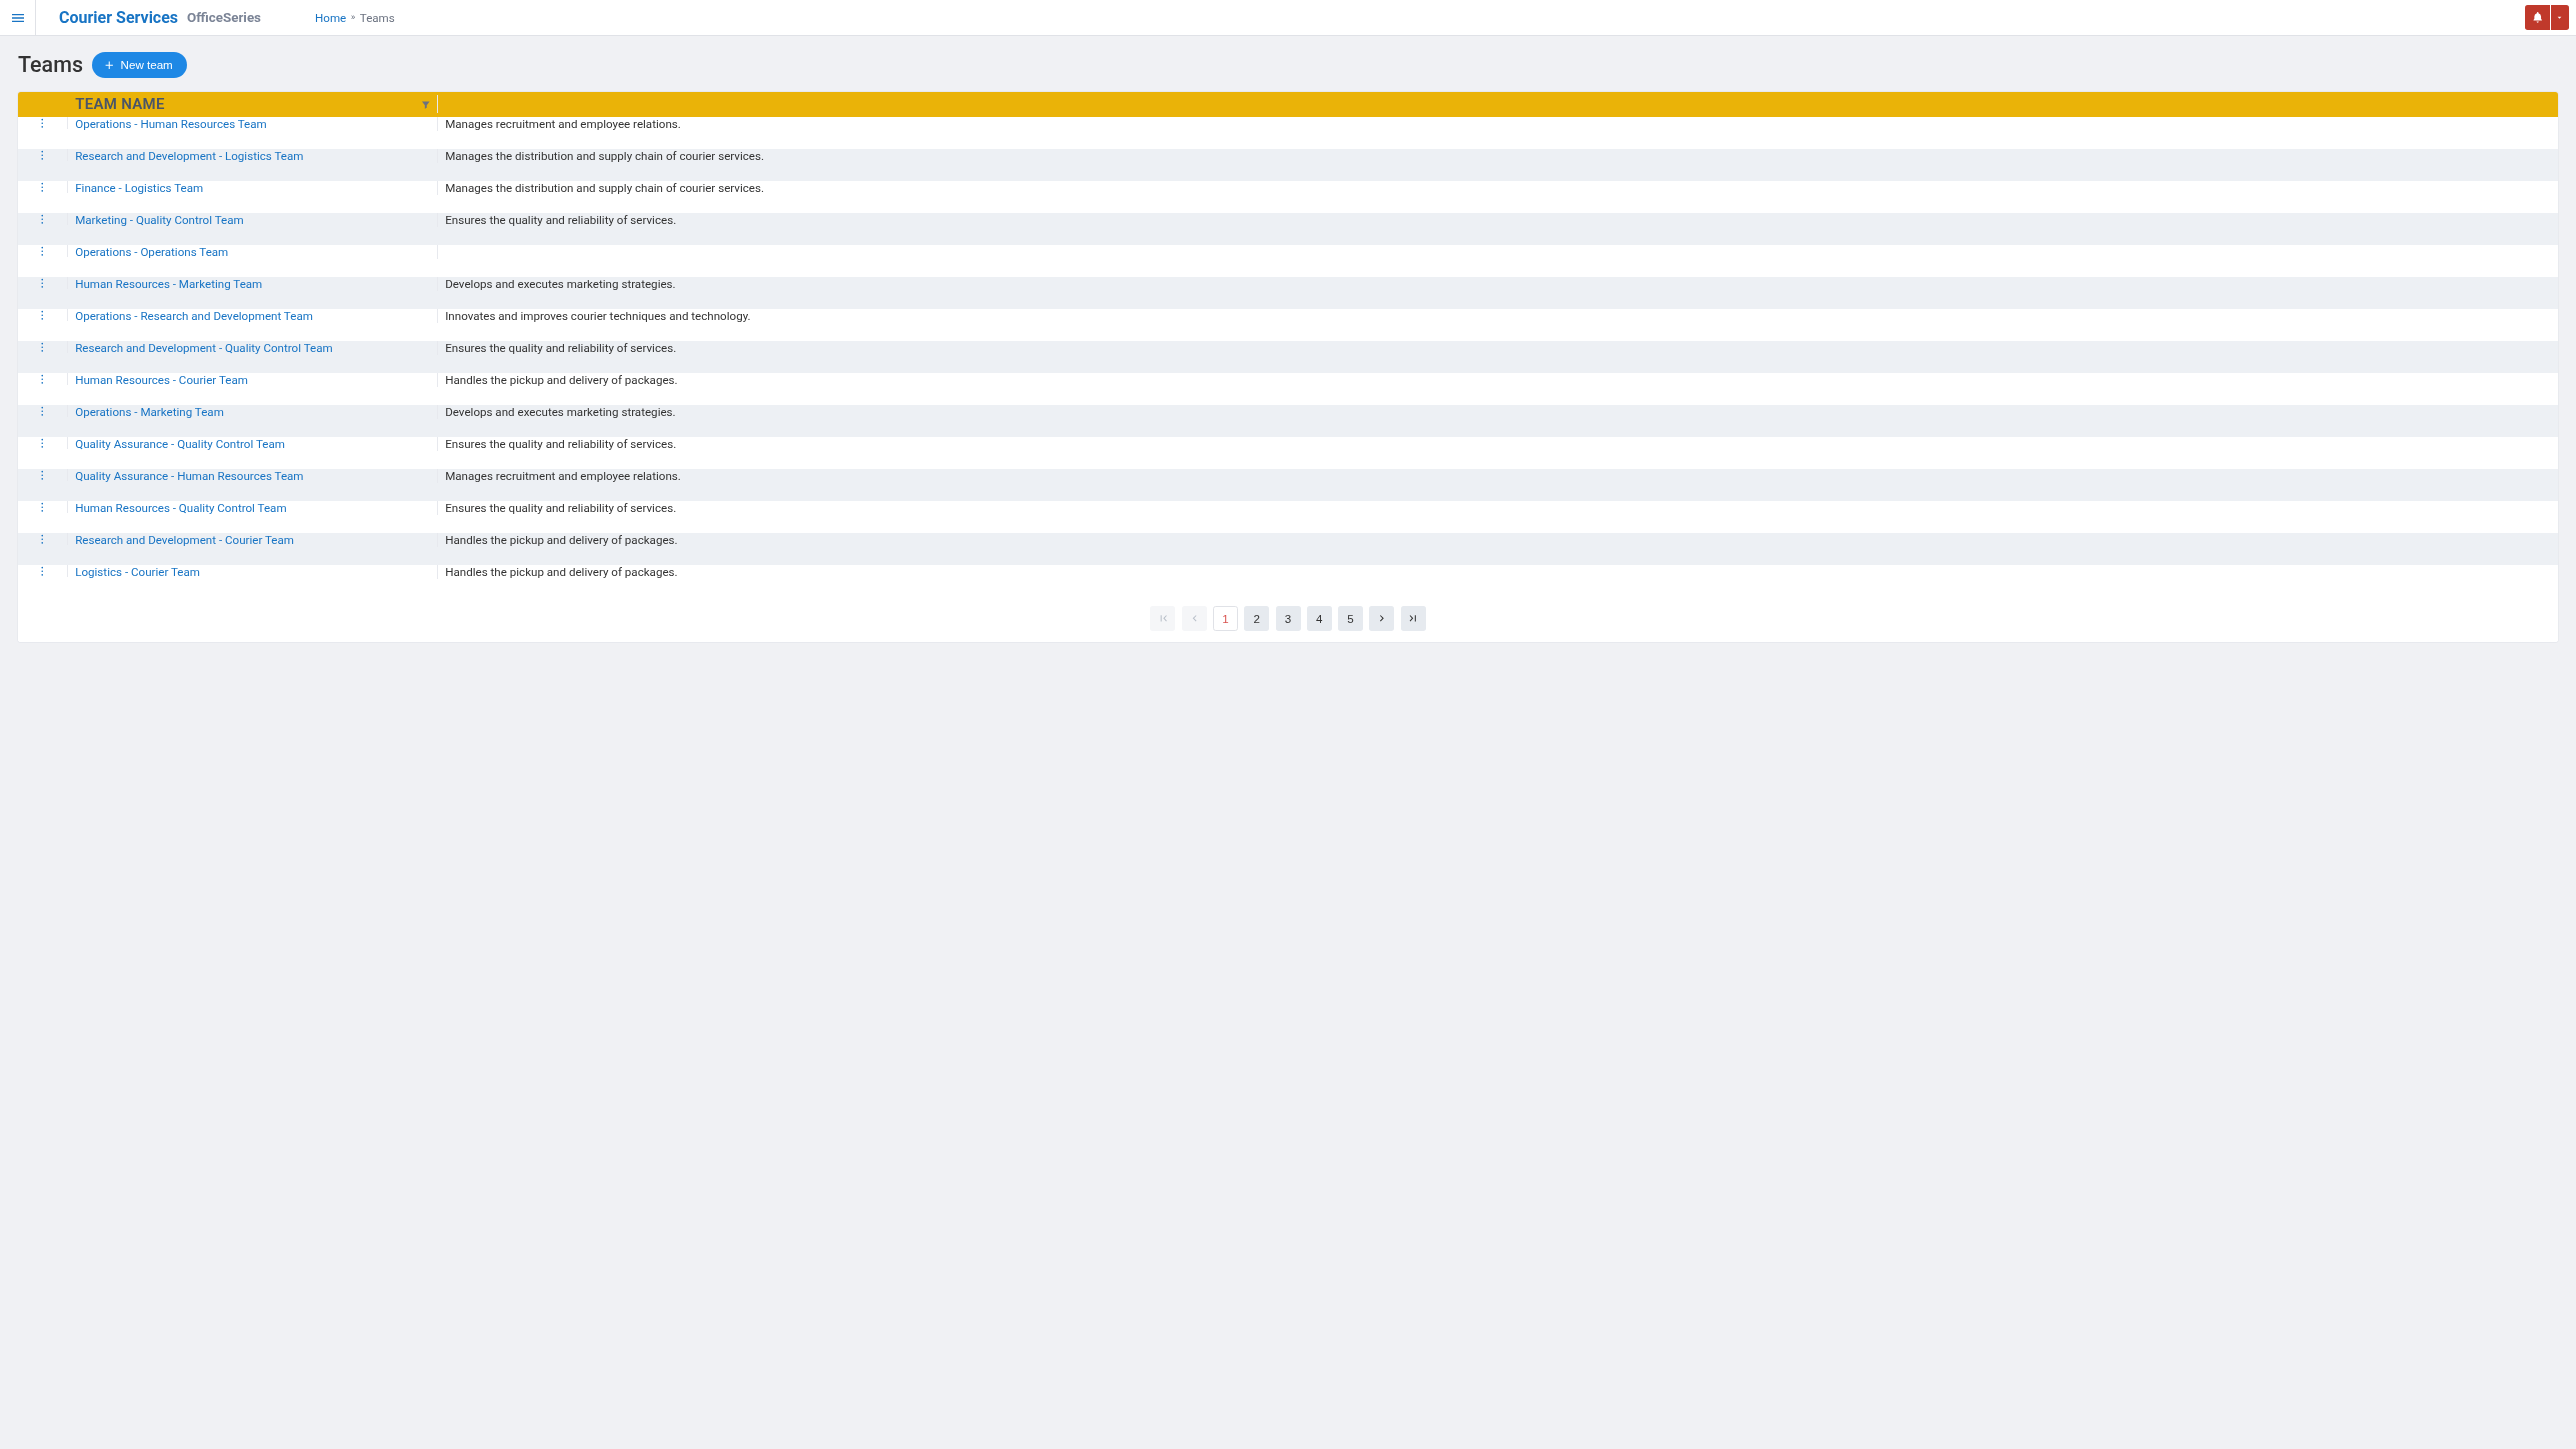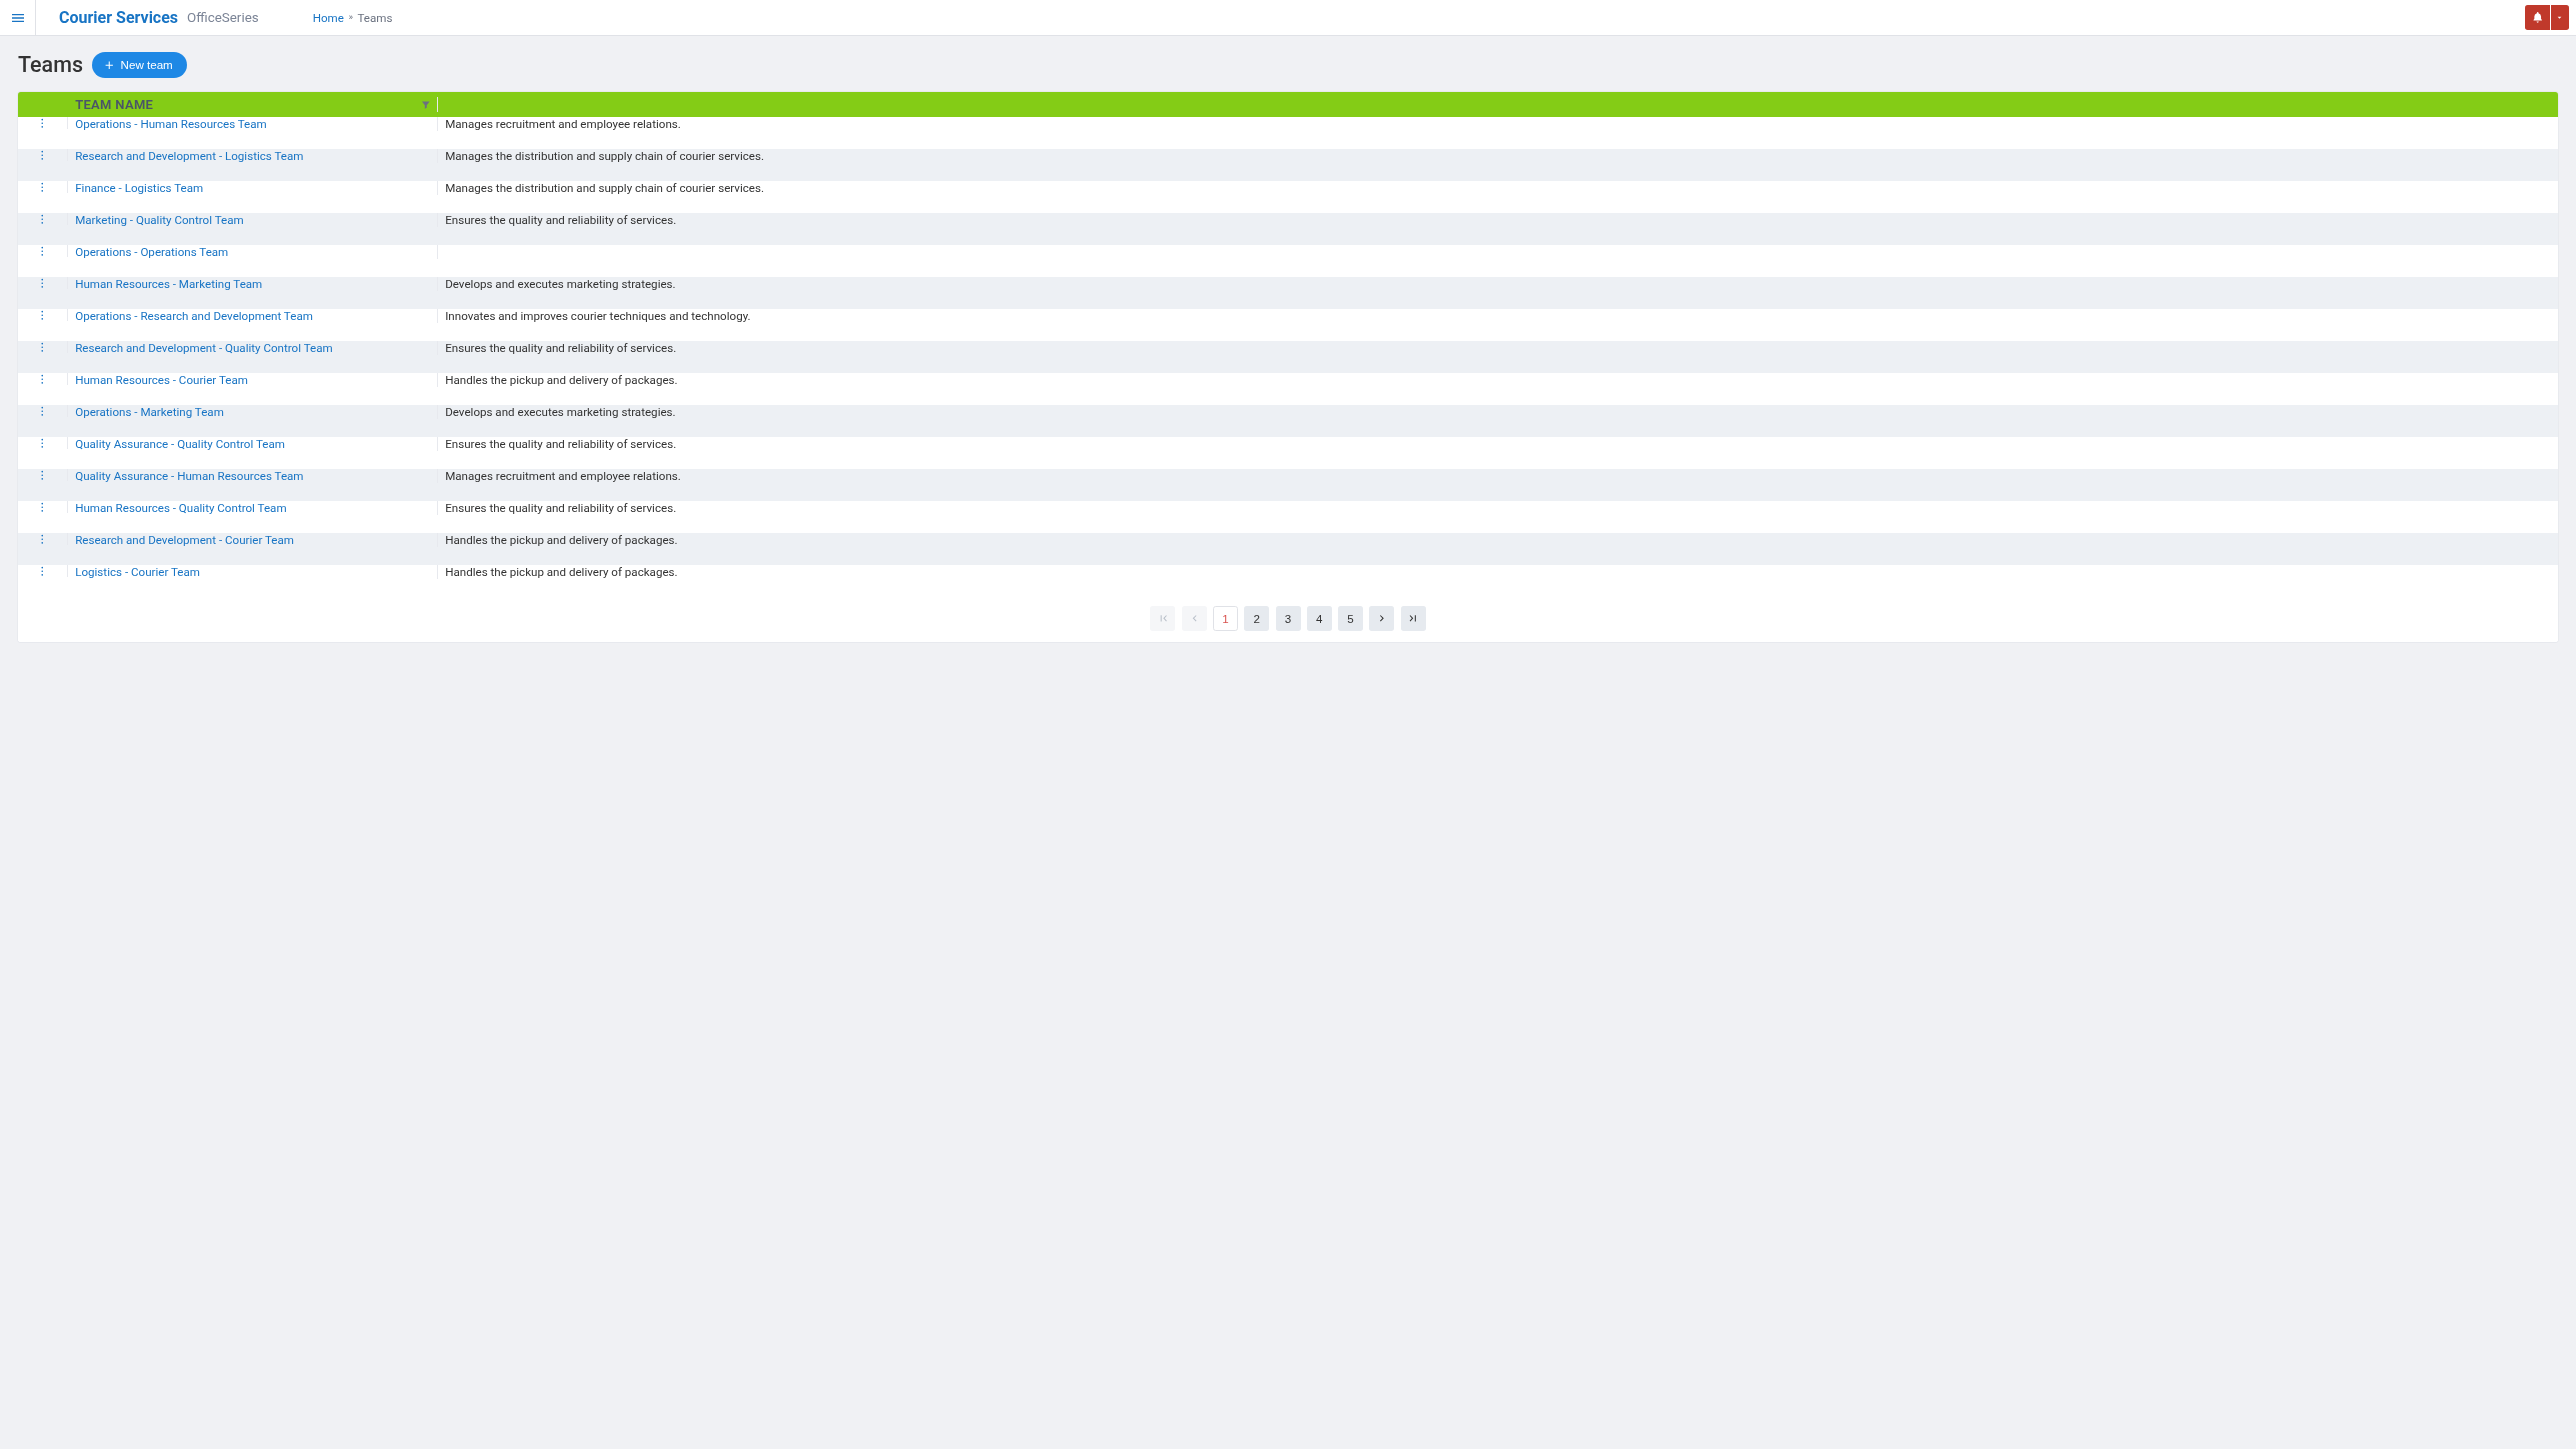--- a/index.html
+++ b/index.html
@@ -30,21 +30,21 @@
     .brand {
       color: #1874c4;
       font-size: 16px;
       font-weight: 700;
       margin-left: 23px;
       margin-right: 9px;
     }
     .brand-sub {
       color: #7b8496;
       font-size: 13.4px;
-      font-weight: 400;
+      font-weight: 700;
     }
     .breadcrumb {
       margin-left: 54px;
       display: flex;
       align-items: flex-start;
       gap: 4.5px;
       font-size: 11.6px;
     }
     .breadcrumb a {
       color: #1874c4;
@@ -97,24 +97,24 @@
     .btn-primary svg { width: 12.5px; height: 12.5px; }
 
     .data-table {
       background: #fff;
       border-radius: 2.7px;
       overflow: hidden;
       box-shadow: 0 0 0 0.9px #e7e9ee;
     }
     .thead {
       display: flex;
-      background: #84cc16;
+      background: #eab308;
       height: 25px;
       align-items: center;
-      font-size: 13px;
+      font-size: 15px;
       font-weight: 600;
       color: #4a5568;
       letter-spacing: 0.3px;
     }
     .col-actions { width: 50px; flex-shrink: 0; border-right: 0.9px solid #e7e9ee; }
     .col-name { width: 370px; flex-shrink: 0; display: flex; align-items: center; padding-left: 7.2px; padding-right: 5.4px; border-right: 0.9px solid #e7e9ee; }
     .col-name .label { flex: 1; }
     .col-desc { flex: 1; padding-left: 7.2px; }
     .filter-icon { cursor: pointer; color: #6b7280; display: flex; align-items: center; }
     .filter-icon svg { width: 11.6px; height: 11.6px; }

